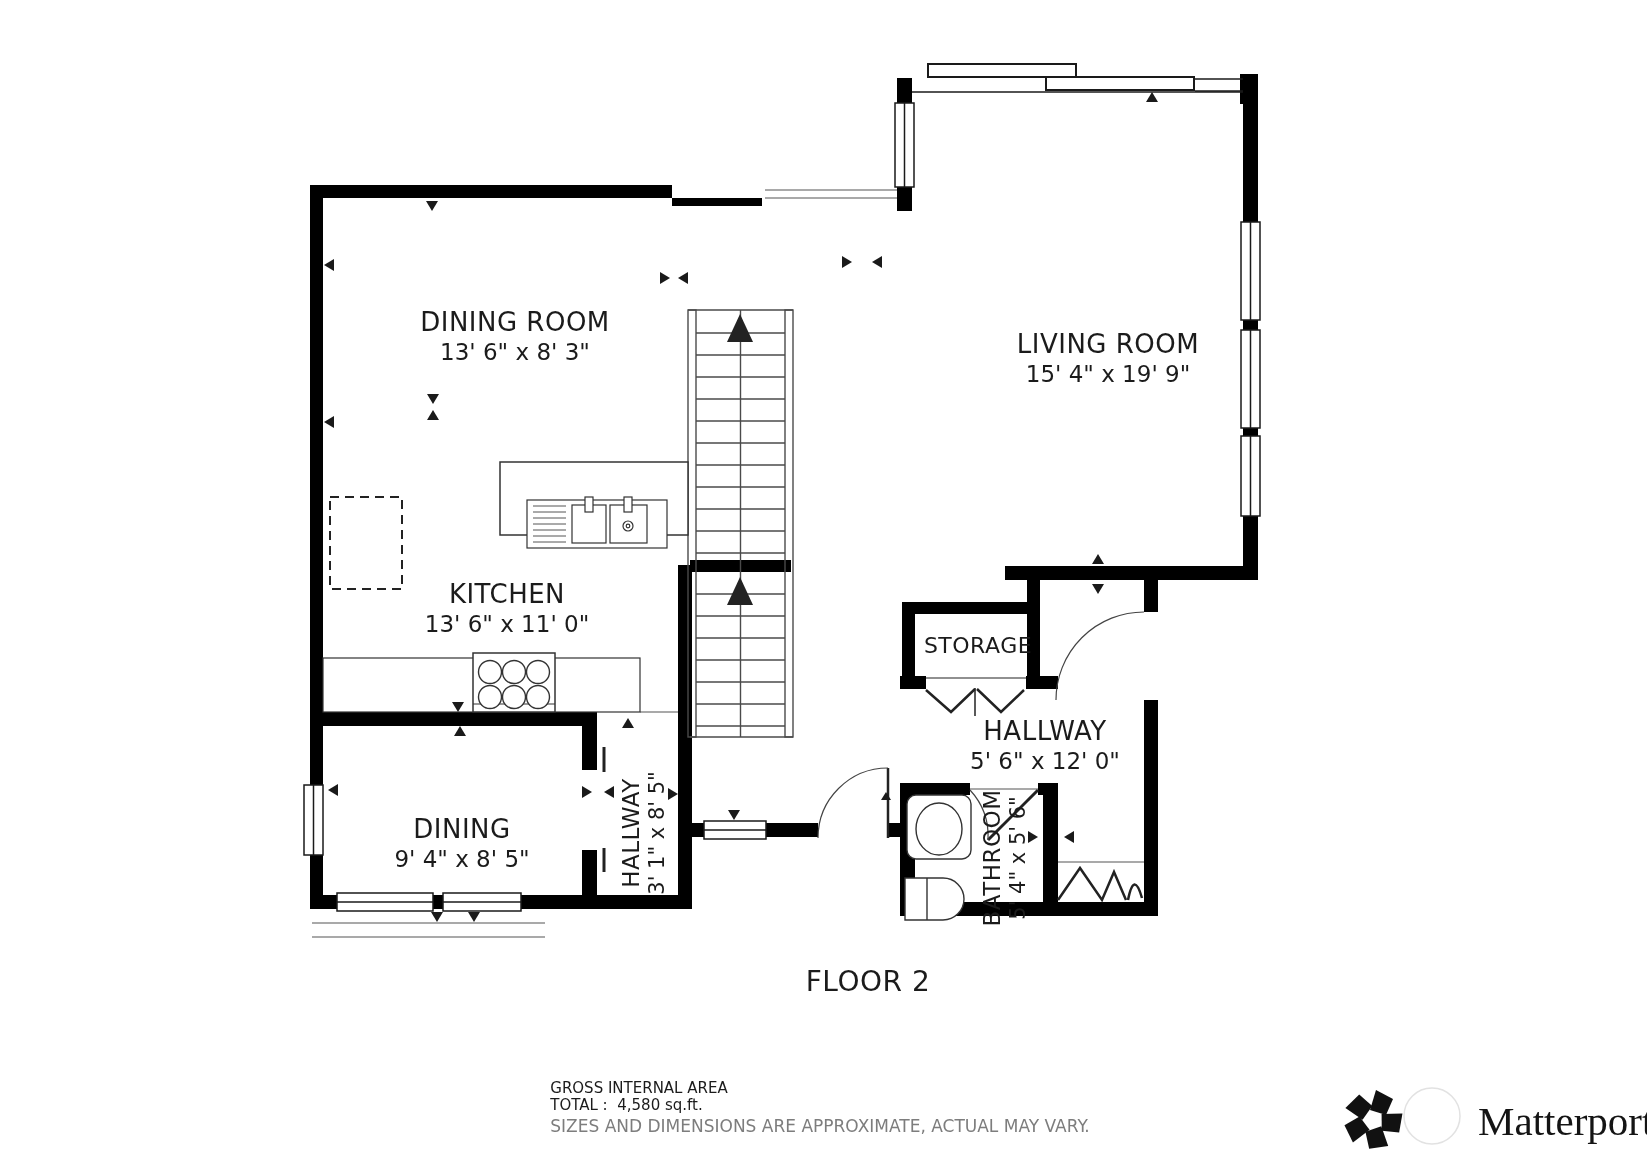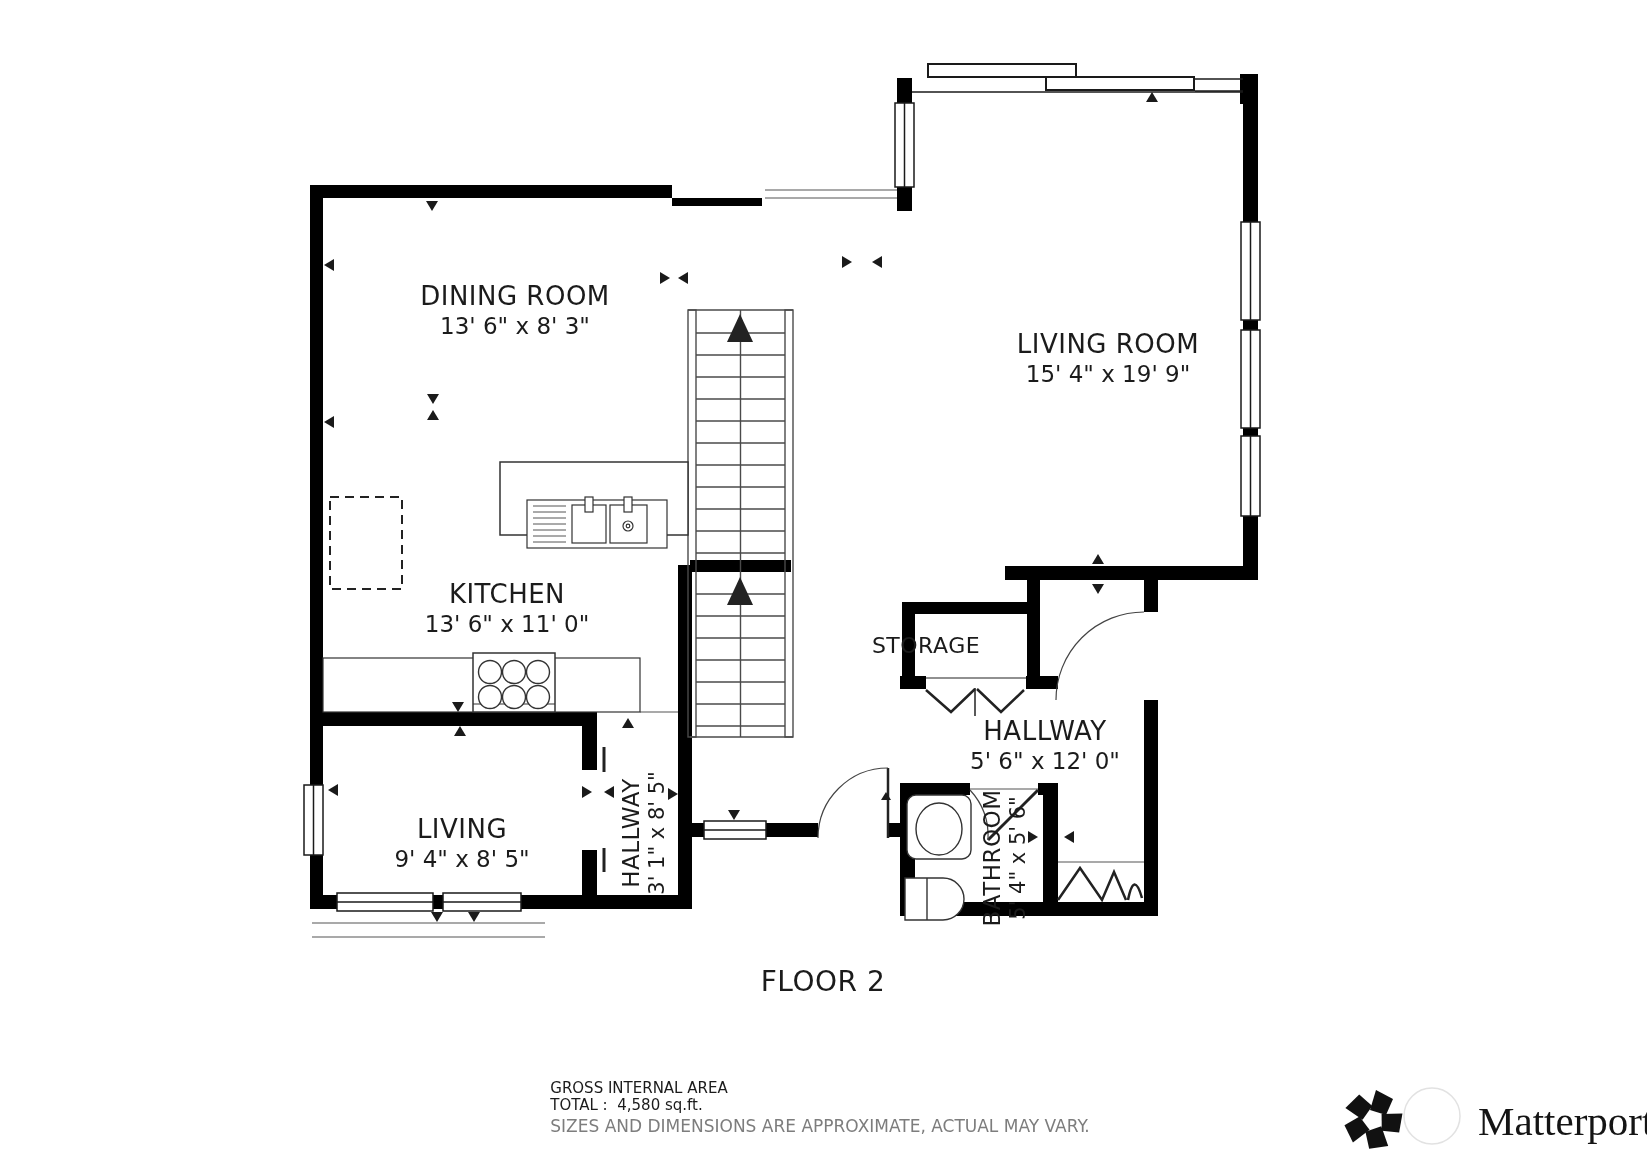--- a/index.html
+++ b/index.html
@@ -6,21 +6,21 @@
   #canvas{position:relative;width:1647px;height:1164px;background:#fff;overflow:hidden;
           font-family:"DejaVu Sans","Liberation Sans",sans-serif;color:#1b1b1b;}
   #plan-svg{position:absolute;left:0;top:0;}
   .room-label{position:absolute;transform:translate(-50%,-50%);text-align:center;white-space:nowrap;}
   .room-label.rot{transform:translate(-50%,-50%) rotate(-90deg);}
   .rname{font-size:26px;letter-spacing:.5px;}
   .rdims{font-size:23px;margin-top:2px;}
   .rot .rname{font-size:23px;}
   .rot .rdims{font-size:21px;margin-top:1px;}
   .small .rname{font-size:22px;}
-  .floor-title{position:absolute;transform:translate(-50%,-50%);font-size:28px;letter-spacing:.5px;}
+  .floor-title{position:absolute;transform:translate(-50%,-50%);font-size:28px;letter-spacing:.5px;margin-left:45px;}
   .footer{position:absolute;left:820px;top:1080px;transform:translateX(-50%);
           text-align:left;font-size:15px;line-height:1.12;white-space:nowrap;}
   .footer .seg{margin:0 14px;}
   .footer .disclaimer{color:#7d7d7d;font-size:17px;margin-top:3px;}
   .brand{position:absolute;left:1478px;top:1096px;font-family:"Liberation Serif","DejaVu Serif",serif;
          font-size:41px;color:#141414;white-space:nowrap;}
   .brand sup{font-size:15px;vertical-align:26px;}
 </style>
 </head>
 <body>
@@ -241,49 +241,49 @@
     <g transform="translate(1373,1120)" fill="#111">
       <path d="M 3,-30 L 20,-21 L 13,-5 L -3,-10 Z"></path>
       <path d="M 3,-30 L 20,-21 L 13,-5 L -3,-10 Z" transform="rotate(72)"></path>
       <path d="M 3,-30 L 20,-21 L 13,-5 L -3,-10 Z" transform="rotate(144)"></path>
       <path d="M 3,-30 L 20,-21 L 13,-5 L -3,-10 Z" transform="rotate(216)"></path>
       <path d="M 3,-30 L 20,-21 L 13,-5 L -3,-10 Z" transform="rotate(288)"></path>
     </g>
   </g>
 </svg>
 
-<div class="room-label" style="left:515px;top:310px">
+<div class="room-label" style="left:515px;top:336px">
   <div class="rname">DINING ROOM</div>
   <div class="rdims">13' 6" x 8' 3"</div>
 </div>
 <div class="room-label" style="left:1108px;top:358px">
   <div class="rname">LIVING ROOM</div>
   <div class="rdims">15' 4" x 19' 9"</div>
 </div>
 <div class="room-label" style="left:507px;top:608px">
   <div class="rname">KITCHEN</div>
   <div class="rdims">13' 6" x 11' 0"</div>
 </div>
 <div class="room-label" style="left:462px;top:843px">
-  <div class="rname">LIVING</div>
+  <div class="rname">DINING</div>
   <div class="rdims">9' 4" x 8' 5"</div>
 </div>
 <div class="room-label" style="left:1045px;top:745px">
   <div class="rname">HALLWAY</div>
   <div class="rdims">5' 6" x 12' 0"</div>
 </div>
 <div class="room-label rot" style="left:643px;top:833px">
   <div class="rname">HALLWAY</div>
   <div class="rdims">3' 1" x 8' 5"</div>
 </div>
 <div class="room-label rot" style="left:1004px;top:858px">
   <div class="rname">BATHROOM</div>
   <div class="rdims">5' 4" x 5' 6"</div>
 </div>
-<div class="room-label small" style="left:926px;top:645px">
+<div class="room-label small" style="left:978px;top:645px">
   <div class="rname">STORAGE</div>
 </div>
 
 <div class="floor-title" style="left:823px;top:981px">FLOOR 2</div>
 
 <div class="footer">
   <div>GROSS INTERNAL AREA</div>
   <div>
     <span>TOTAL :</span>&nbsp;
     <span>4,580 sq.ft.</span>

